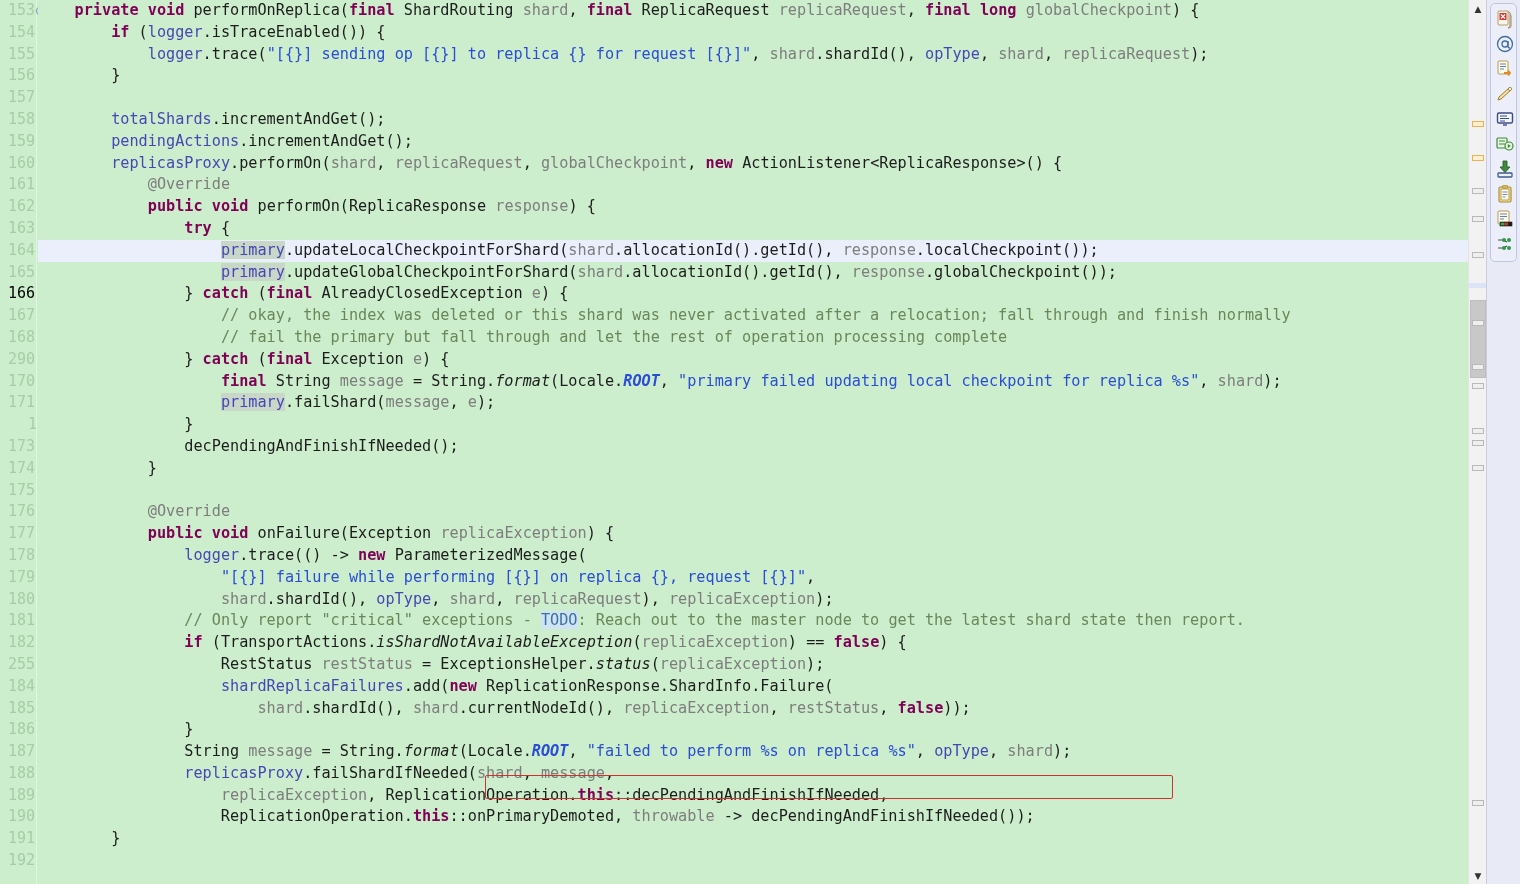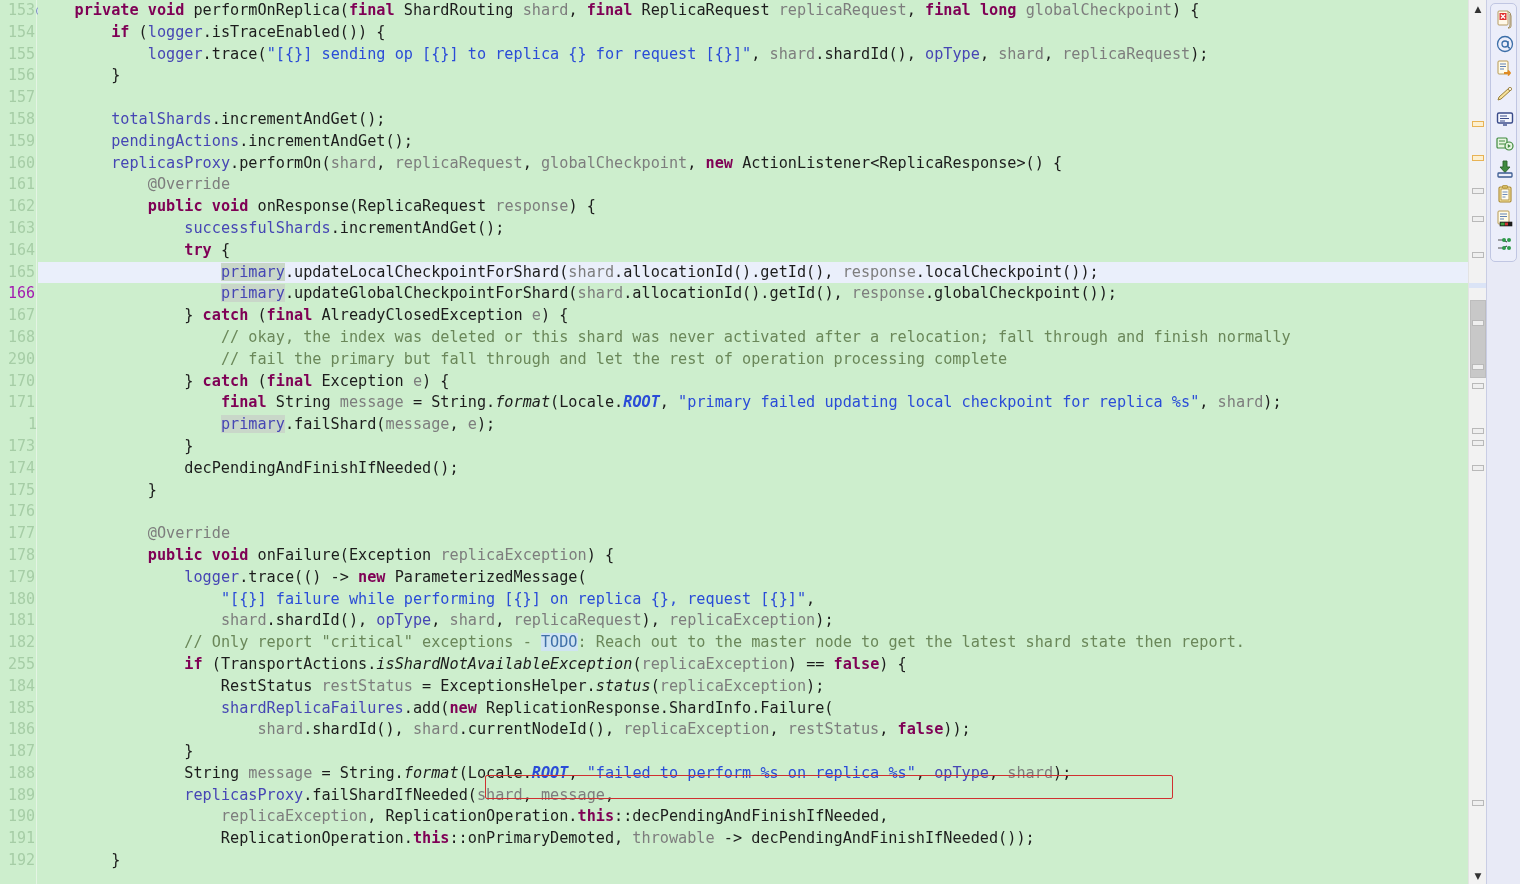--- a/index.html
+++ b/index.html
@@ -179,21 +179,21 @@
       <div class="gutter-line" style="color: rgb(166, 205, 166);">156</div>
       <div class="gutter-line" style="color: rgb(166, 205, 166);">157</div>
       <div class="gutter-line" style="color: rgb(166, 205, 166);">158</div>
       <div class="gutter-line" style="color: rgb(166, 205, 166);">159</div>
       <div class="gutter-line" style="color: rgb(166, 205, 166); padding-left: 8px;">160</div>
       <div class="gutter-line" style="color: rgb(166, 205, 166);">161</div>
       <div class="gutter-line" style="color: rgb(166, 205, 166);">162</div>
       <div class="gutter-line" style="color: rgb(166, 205, 166);">163</div>
       <div class="gutter-line" style="color: rgb(166, 205, 166);">164</div>
       <div class="gutter-line" style="color: rgb(166, 205, 166);">165</div>
-      <div class="gutter-line" style="color: #a21caf;">166</div>
+      <div class="gutter-line" style="color: #000000;">166</div>
       <div class="gutter-line" style="color: rgb(166, 205, 166);">167</div>
       <div class="gutter-line" style="color: rgb(166, 205, 166);">168</div>
       <div class="gutter-line" style="color: rgb(166, 205, 166);">290</div>
       <div class="gutter-line" style="color: rgb(166, 205, 166);">170</div>
       <div class="gutter-line" style="color: rgb(166, 205, 166);">171</div>
       <div class="gutter-line" style="color: rgb(166, 205, 166); padding-left: 28px;">172</div>
       <div class="gutter-line" style="color: rgb(166, 205, 166);">173</div>
       <div class="gutter-line" style="color: rgb(166, 205, 166);">174</div>
       <div class="gutter-line" style="color: rgb(166, 205, 166);">175</div>
       <div class="gutter-line" style="color: rgb(166, 205, 166);">176</div>
@@ -218,22 +218,21 @@
   <div class="code-area" id="code-area">
     <div class="code-line"><span class="plain">    </span><span class="kw">private</span><span class="plain"> </span><span class="kw">void</span><span class="plain"> performOnReplica(</span><span class="kw">final</span><span class="plain"> ShardRouting </span><span class="prm">shard</span><span class="plain">, </span><span class="kw">final</span><span class="plain"> ReplicaRequest </span><span class="prm">replicaRequest</span><span class="plain">, </span><span class="kw">final</span><span class="plain"> </span><span class="kw">long</span><span class="plain"> </span><span class="prm">globalCheckpoint</span><span class="plain">) {</span></div>
       <div class="code-line"><span class="plain">        </span><span class="kw">if</span><span class="plain"> (</span><span class="fld">logger</span><span class="plain">.isTraceEnabled()) {</span></div>
       <div class="code-line"><span class="plain">            </span><span class="fld">logger</span><span class="plain">.trace(</span><span class="str">"[{}] sending op [{}] to replica {} for request [{}]"</span><span class="plain">, </span><span class="prm">shard</span><span class="plain">.shardId(), </span><span class="fld">opType</span><span class="plain">, </span><span class="prm">shard</span><span class="plain">, </span><span class="prm">replicaRequest</span><span class="plain">);</span></div>
       <div class="code-line"><span class="plain">        }</span></div>
       <div class="code-line"><span class="plain"></span></div>
       <div class="code-line"><span class="plain">        </span><span class="fld">totalShards</span><span class="plain">.incrementAndGet();</span></div>
       <div class="code-line"><span class="plain">        </span><span class="fld">pendingActions</span><span class="plain">.incrementAndGet();</span></div>
       <div class="code-line"><span class="plain">        </span><span class="fld">replicasProxy</span><span class="plain">.performOn(</span><span class="prm">shard</span><span class="plain">, </span><span class="prm">replicaRequest</span><span class="plain">, </span><span class="prm">globalCheckpoint</span><span class="plain">, </span><span class="kw">new</span><span class="plain"> ActionListener&lt;ReplicaResponse&gt;() {</span></div>
       <div class="code-line"><span class="plain">            </span><span class="ann">@Override</span></div>
-      <div class="code-line"><span class="plain">            </span><span class="kw">public</span><span class="plain"> </span><span class="kw">void</span><span class="plain"> onResponse(ReplicaRequest </span><span class="prm">response</span><span class="plain">) {</span></div>
-      <div class="code-line"><span class="plain">                </span><span class="fld">successfulShards</span><span class="plain">.incrementAndGet();</span></div>
+      <div class="code-line"><span class="plain">            </span><span class="kw">public</span><span class="plain"> </span><span class="kw">void</span><span class="plain"> performOn(ReplicaResponse </span><span class="prm">response</span><span class="plain">) {</span></div>
       <div class="code-line"><span class="plain">                </span><span class="kw">try</span><span class="plain"> {</span></div>
       <div class="code-line current"><span class="plain">                    </span><span class="fldhl">primary</span><span class="plain">.updateLocalCheckpointForShard(</span><span class="prm">shard</span><span class="plain">.allocationId().getId(), </span><span class="prm">response</span><span class="plain">.localCheckpoint());</span></div>
       <div class="code-line"><span class="plain">                    </span><span class="fldhl">primary</span><span class="plain">.updateGlobalCheckpointForShard(</span><span class="prm">shard</span><span class="plain">.allocationId().getId(), </span><span class="prm">response</span><span class="plain">.globalCheckpoint());</span></div>
       <div class="code-line"><span class="plain">                } </span><span class="kw">catch</span><span class="plain"> (</span><span class="kw">final</span><span class="plain"> AlreadyClosedException </span><span class="prm">e</span><span class="plain">) {</span></div>
       <div class="code-line"><span class="plain">                    </span><span class="cmt">// okay, the index was deleted or this shard was never activated after a relocation; fall through and finish normally</span></div>
       <div class="code-line"><span class="plain">                    </span><span class="cmt">// fail the primary but fall through and let the rest of operation processing complete</span></div>
       <div class="code-line"><span class="plain">                } </span><span class="kw">catch</span><span class="plain"> (</span><span class="kw">final</span><span class="plain"> Exception </span><span class="prm">e</span><span class="plain">) {</span></div>
       <div class="code-line"><span class="plain">                    </span><span class="kw">final</span><span class="plain"> String </span><span class="prm">message</span><span class="plain"> = String.</span><span class="stat">format</span><span class="plain">(Locale.</span><span class="statf">ROOT</span><span class="plain">, </span><span class="str">"primary failed updating local checkpoint for replica %s"</span><span class="plain">, </span><span class="prm">shard</span><span class="plain">);</span></div>
       <div class="code-line"><span class="plain">                    </span><span class="fldhl">primary</span><span class="plain">.failShard(</span><span class="prm">message</span><span class="plain">, </span><span class="prm">e</span><span class="plain">);</span></div>
       <div class="code-line"><span class="plain">                }</span></div>

